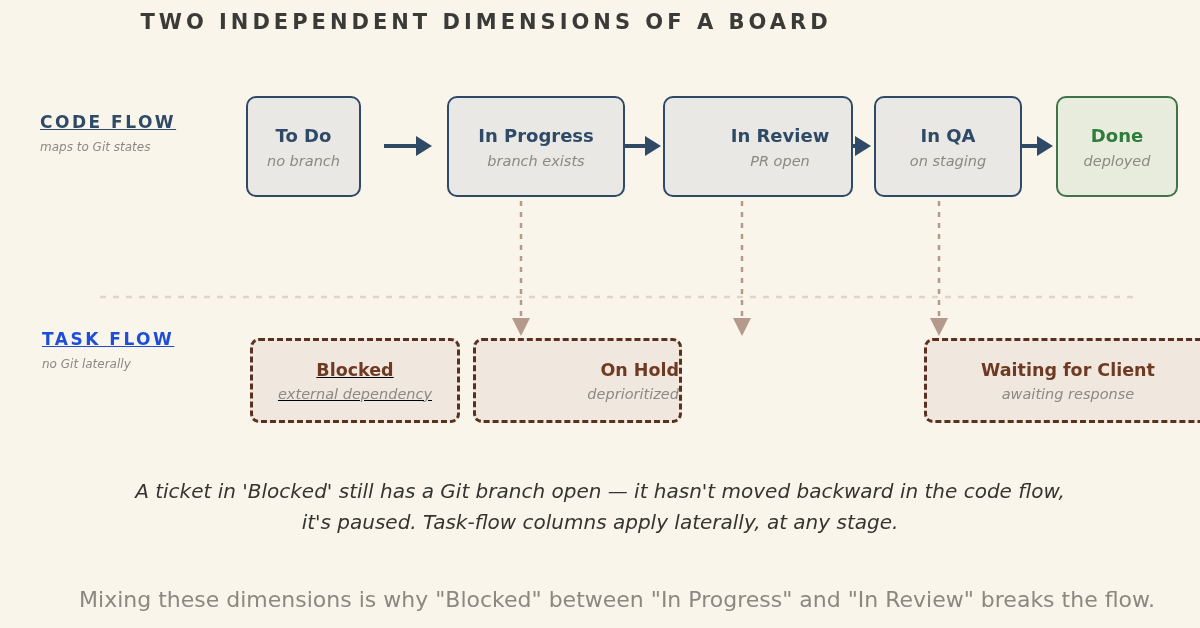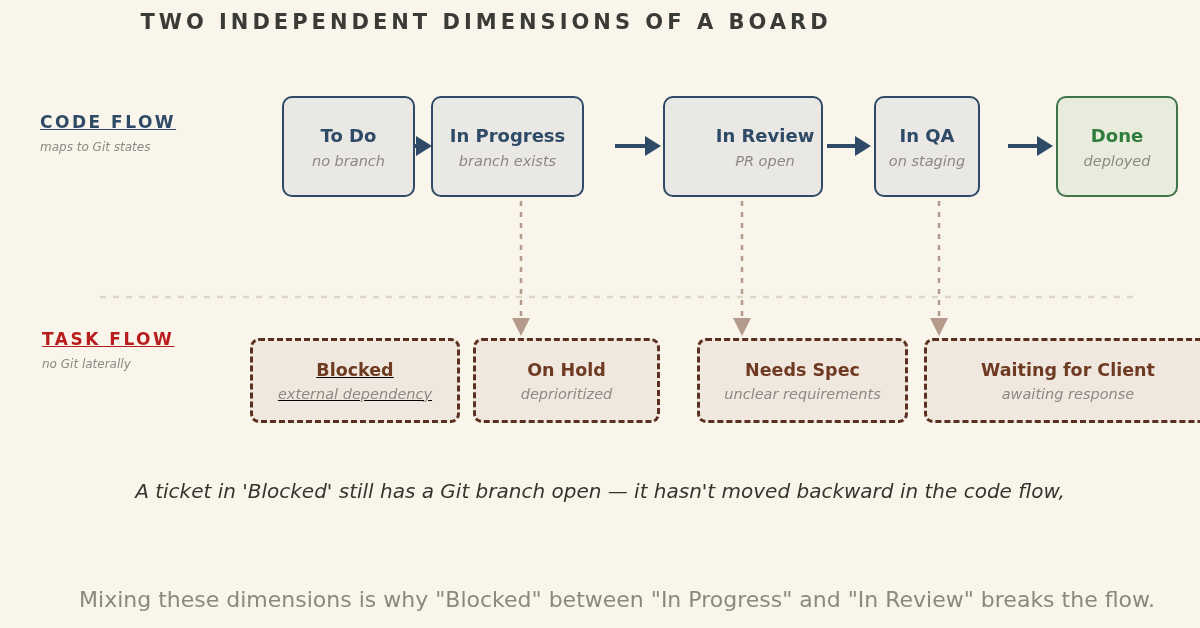--- a/index.html
+++ b/index.html
@@ -39,21 +39,21 @@
 
   .row-label-title{
     font-size:17px;font-weight:bold;letter-spacing:2.5px;text-decoration:underline;
   }
   .row-label-sub{
     font-size:12px;font-style:italic;color:var(--c-subGray);margin-top:8px;
   }
   .label-code{position:absolute;left:40px;top:112px;}
   .label-code .row-label-title{color:var(--c-navy);}
   .label-task{position:absolute;left:42px;top:329px;}
-  .label-task .row-label-title{color:#b91c1c;}
+  .label-task .row-label-title{color:#1d4ed8;}
 
   .stage{
     position:absolute;box-sizing:border-box;
     display:flex;flex-direction:column;align-items:center;justify-content:center;
     text-align:center;
   }
   .code-stage{
     top:96px;height:101px;border:2.5px solid var(--c-navy);
     border-radius:10px;background:var(--c-codeBoxBg);gap:7px;
   }
@@ -63,28 +63,28 @@
     background:var(--c-doneBg);border-color:var(--c-doneBorder);
   }
   .code-stage.done .stage-title{color:var(--c-doneText);}
 
   .task-stage{
     top:338px;height:85px;border:3px dashed var(--c-maroonBorder);
     border-radius:9px;background:var(--c-taskBoxBg);gap:6px;
   }
   .task-stage .stage-title{font-size:17.5px;font-weight:bold;color:var(--c-maroon);}
 
-  .p-todo{left:246px;width:133px;margin-left:36px;}
-  .p-inprogress{left:431px;width:153px;}
-  .p-inreview{left:663px;width:160px;padding-left:44px;}
-  .p-inqa{left:874px;width:106px;}
+  .p-todo{left:246px;width:115px;}
+  .p-inprogress{left:447px;width:178px;}
+  .p-inreview{left:663px;width:190px;padding-left:44px;}
+  .p-inqa{left:874px;width:148px;}
   .p-done{left:1056px;width:122px;}
 
   .p-blocked{left:250px;width:210px;text-decoration:underline;}
-  .p-onhold{left:473px;width:187px;}
+  .p-onhold{left:473px;width:209px;align-items:flex-end;}
   .p-needsspec{left:697px;width:211px;}
   .p-waiting{left:924px;width:288px;}
 
   .note1{
     position:absolute;top:476px;left:0;width:1200px;margin:0;
     text-align:center;font-size:20px;font-style:italic;line-height:31px;
     color:var(--c-noteDark);
   }
   .note2{
     position:absolute;top:570px;left:0;width:1200px;margin:17px;
@@ -165,27 +165,23 @@
   </div>
 
   <div class="stage task-stage p-blocked">
     <div class="stage-title">Blocked</div>
     <div class="stage-sub">external dependency</div>
   </div>
   <div class="stage task-stage p-onhold">
     <div class="stage-title">On Hold</div>
     <div class="stage-sub">deprioritized</div>
   </div>
-  <div class="stage task-stage p-needsspec">
-    <div class="stage-title">Needs Spec</div>
-    <div class="stage-sub">unclear requirements</div>
-  </div>
   <div class="stage task-stage p-waiting">
     <div class="stage-title">Waiting for Client</div>
     <div class="stage-sub">awaiting response</div>
   </div>
 
   <p class="note1"><span>A ticket in 'Blocked' still has a Git branch open — it hasn't moved backward in the code flow,</span><br>
-  </p>
+  <span>it's paused. Task-flow columns apply laterally, at any stage.</span></p>
 
   <p class="note2">Mixing these dimensions is why "Blocked" between "In Progress" and "In Review" breaks the flow.</p>
 
 </div>
 
 </body></html>

